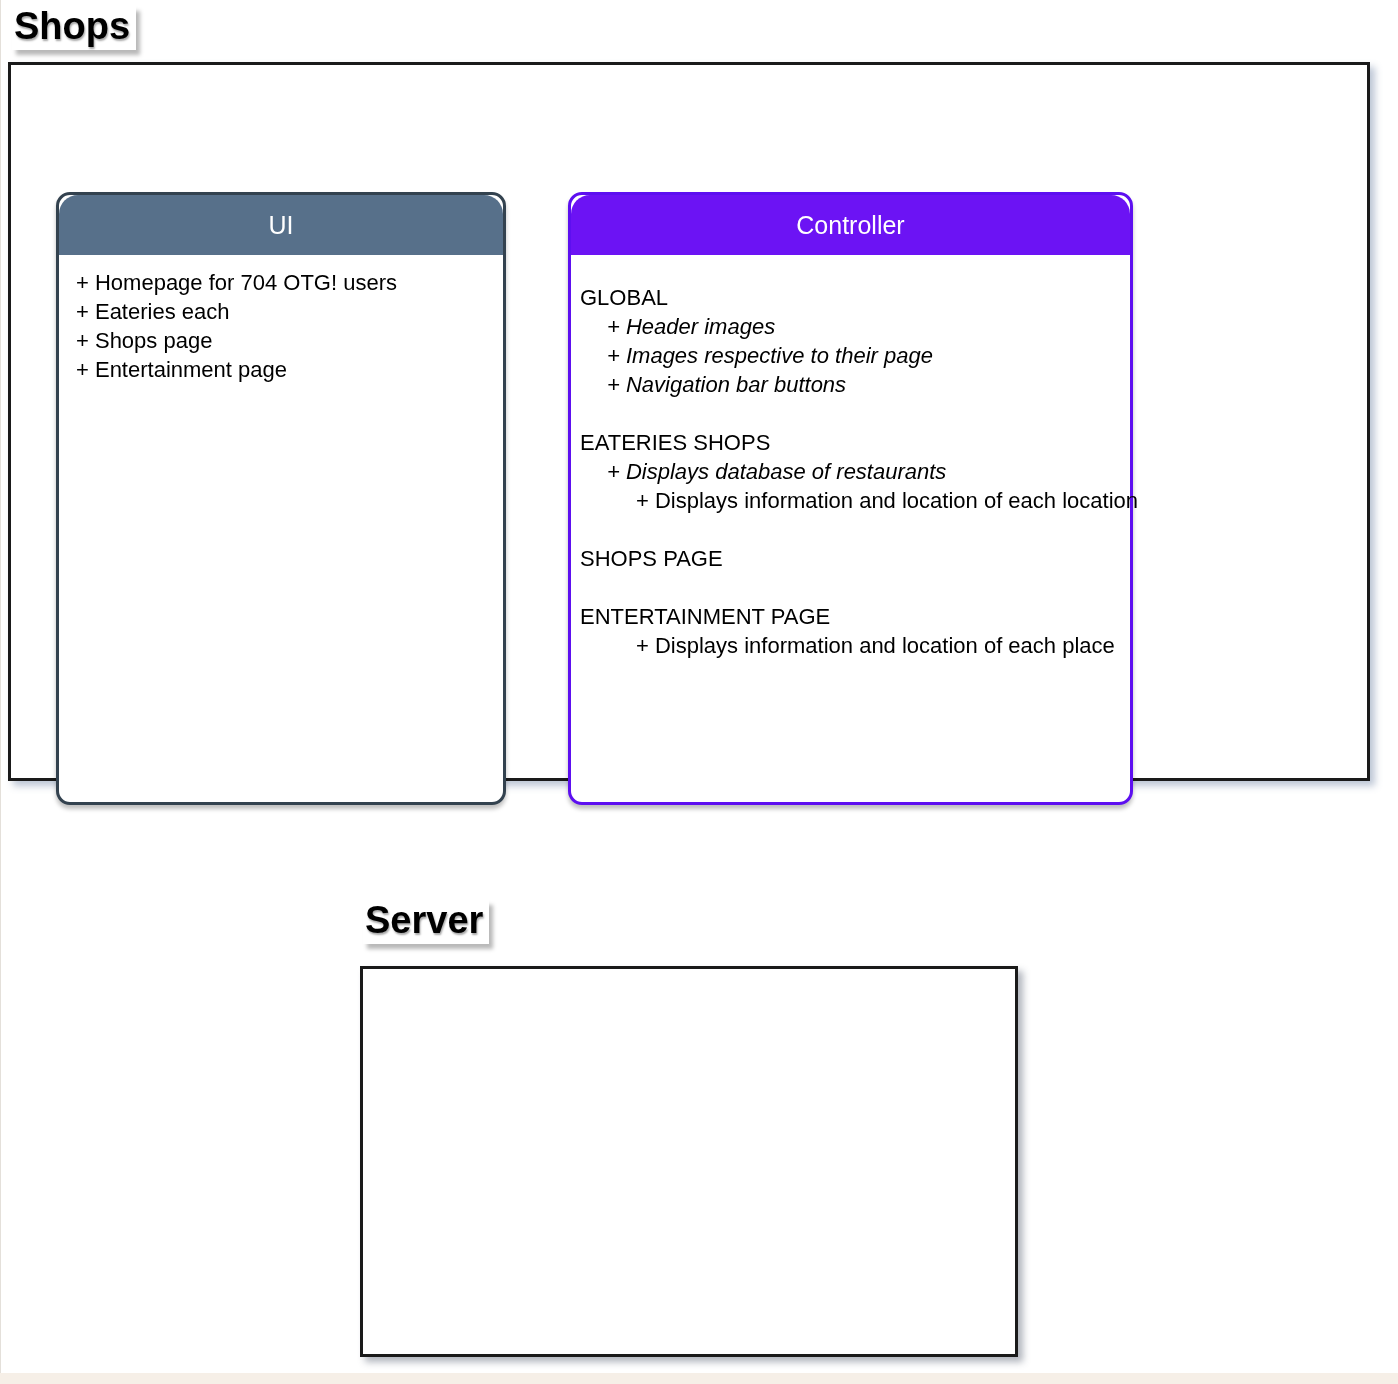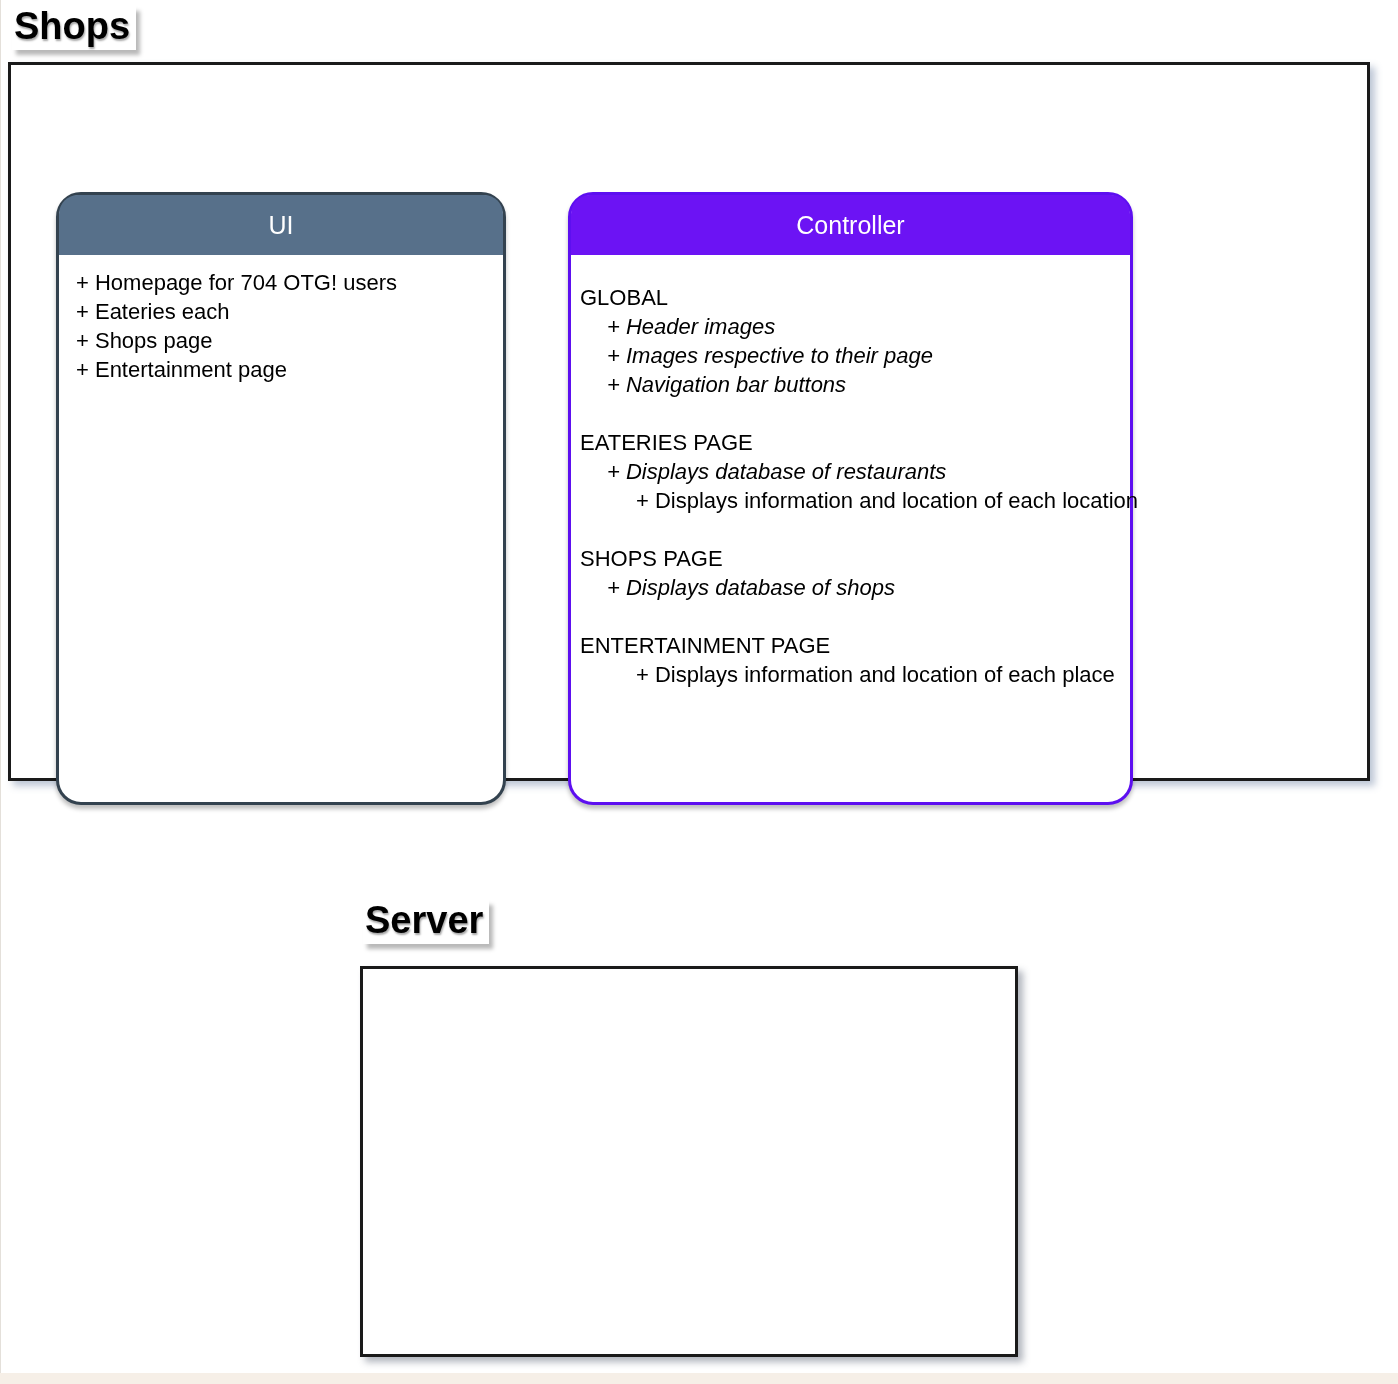--- a/index.html
+++ b/index.html
@@ -39,21 +39,21 @@
     box-shadow: 5px 5px 7px rgba(110,130,165,0.45);
   }
   .client-box { left: 8px;   top: 62px;  width: 1362px; height: 719px; }
   .server-box { left: 360px; top: 966px; width: 658px;  height: 391px;
                 box-shadow: 5px 5px 7px rgba(60,70,90,0.40); }
 
   
   .card {
     position: absolute;
     background: #ffffff;
-    border-radius: 25px;
+    border-radius: 14px;
     box-shadow: 0 4px 4px rgba(0,0,0,0.25);
   }
   .card-header {
     color: #ffffff;
     text-align: center;
     border-top-left-radius: 19px;
     border-top-right-radius: 19px;
     display: flex;
     align-items: center;
     justify-content: center;
@@ -118,25 +118,24 @@
 
     <div class="card controller-card">
       <div class="card-header">
         <span>Controller</span>
       </div>
       <div class="card-body">
         <div class="line">GLOBAL</div>
         <div class="line ind1">+ Header images</div>
         <div class="line ind1">+ Images respective to their page</div>
         <div class="line ind1">+ Navigation bar buttons</div>
-        <div class="line gap">EATERIES PAGE</div>
+        <div class="line gap">EATERIES SHOPS</div>
         <div class="line ind1">+ Displays database of restaurants</div>
         <div class="line ind2">+ Displays information and location of each location</div>
         <div class="line gap">SHOPS PAGE</div>
-        <div class="line ind1">+ Displays database of shops</div>
         <div class="line gap">ENTERTAINMENT PAGE</div>
         <div class="line ind2">+ Displays information and location of each place</div>
       </div>
     </div>
 
   </div>
 
   <div class="section-title server-title">Server</div>
 
   <div class="container-box server-box">

